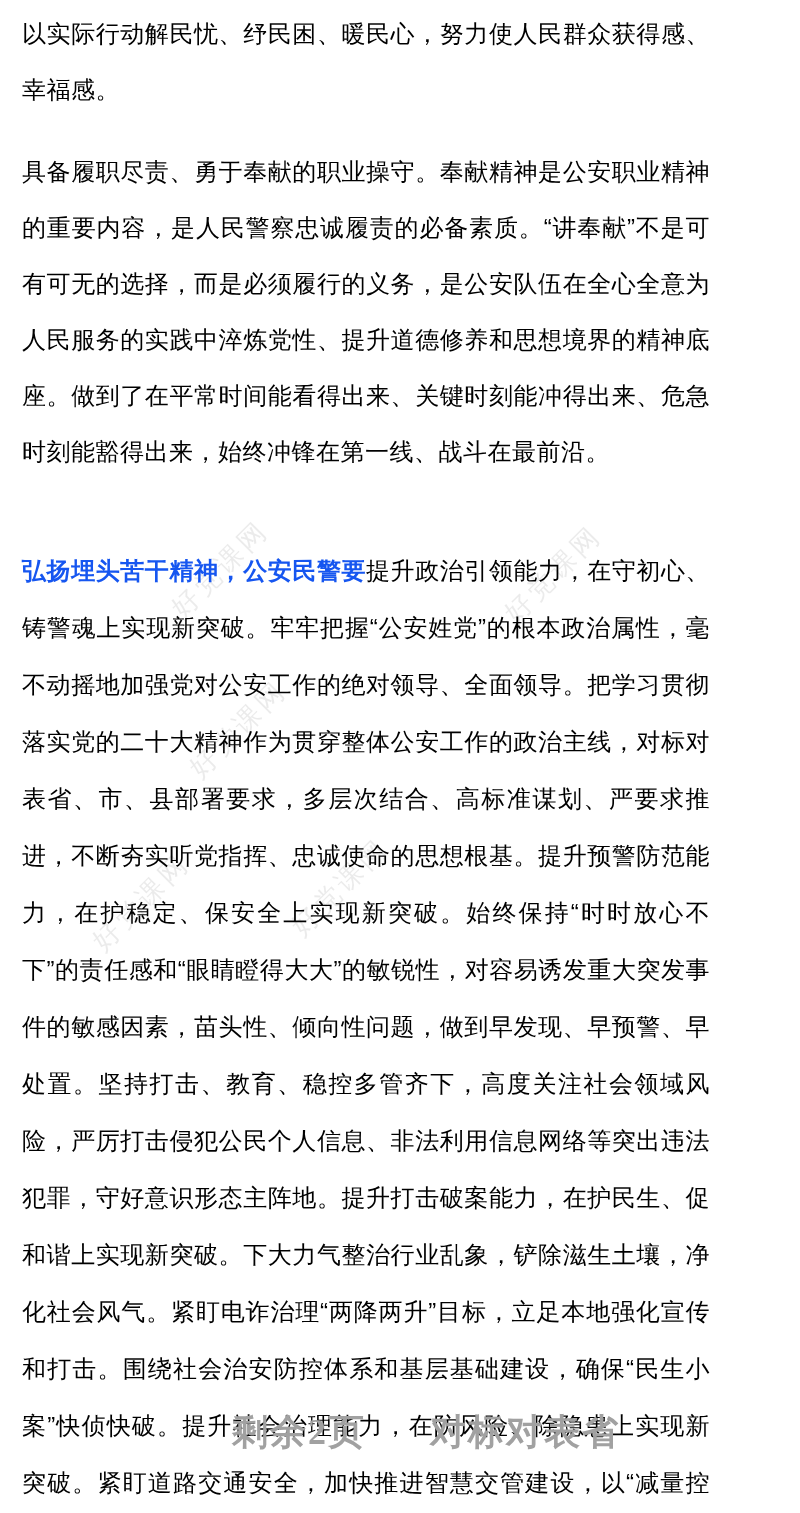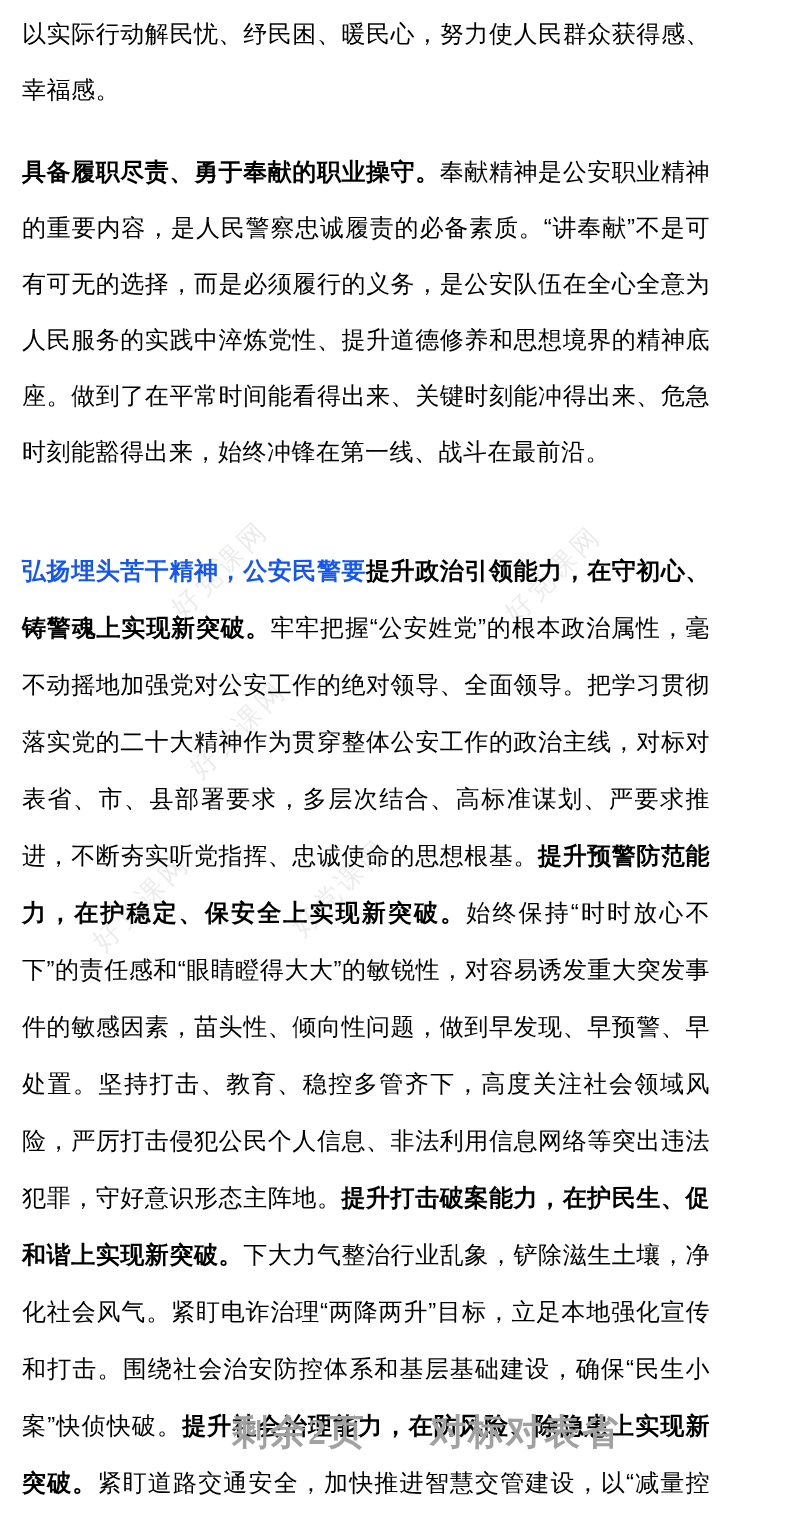--- a/index.html
+++ b/index.html
@@ -27,21 +27,21 @@
     font-size: 24px;
     line-height: 56px;
     text-align: justify;
     color: var(--ink, #000);
     letter-spacing: 0.5px;
   }
   .para-first { margin-top: 6px; }
   .para-second { margin-top: 26px; }
   .para-third { margin-top: 62px; line-height: 57px; }
   .seg { font-weight: 400; }
-  .seg-b { font-weight: 700; }
+  .seg-b { font-weight: 400; }
   .seg-bb { font-weight: 700; color: var(--accent, #1656f0); margin-top: 8px; }
   .footer {
     position: absolute;
     left: 0;
     top: 1408px;
     width: 800px;
     text-align: center;
     transform: translateX(26px);
     z-index: 1;
     white-space: nowrap;

